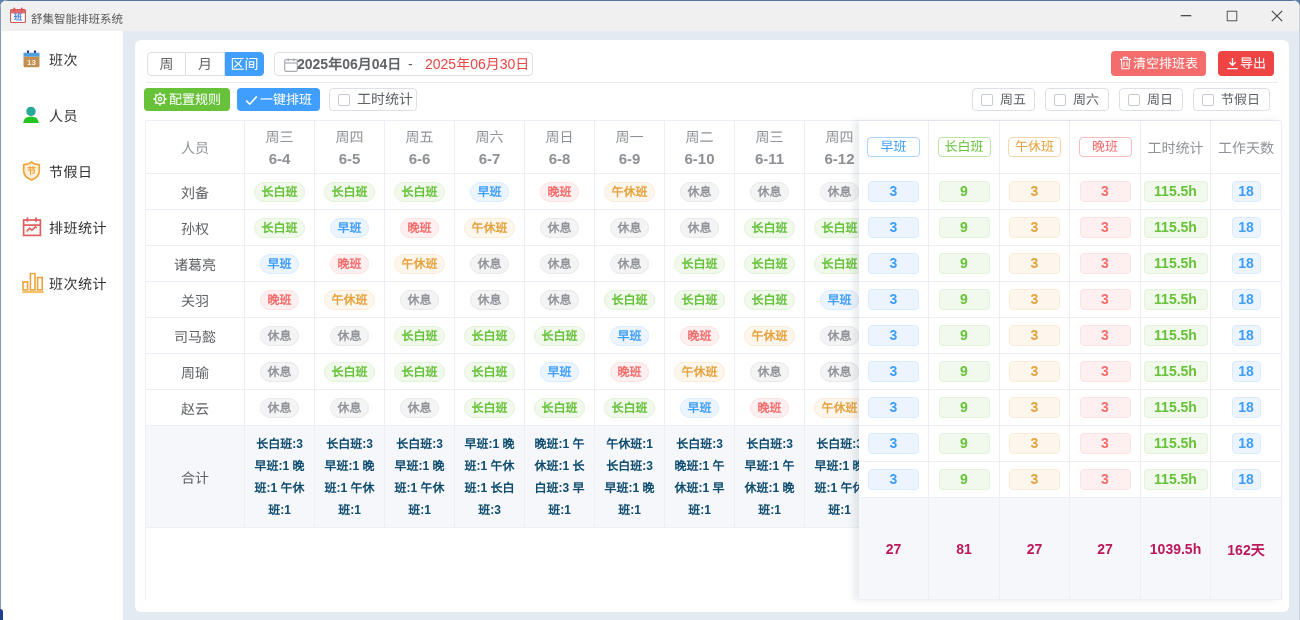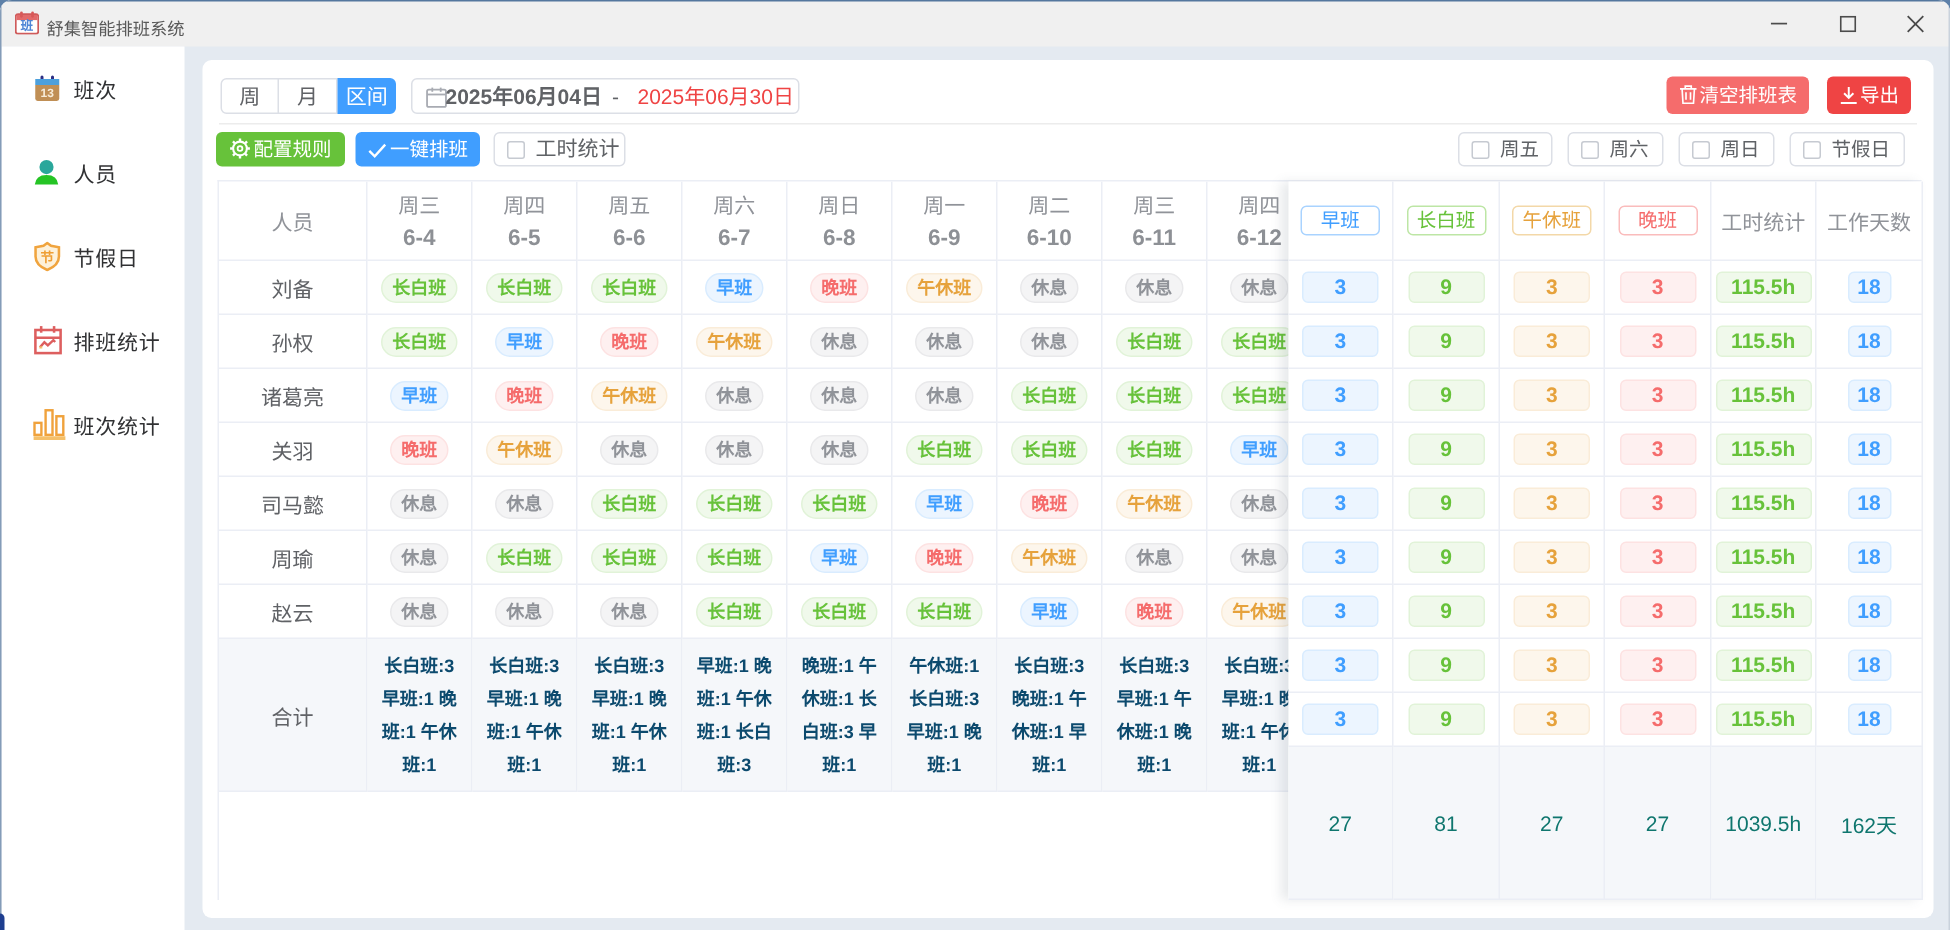--- a/index.html
+++ b/index.html
@@ -64,21 +64,21 @@
 .hrow td { height:53px; }
 .drow td { height:36px; }
 .srow td { height:102px; background:#f5f7fa; }
 .hc { color:#909399; font-size:14px; }
 .hd1 { line-height:22px; margin-top:2px; color:#909399; font-size:14px; }
 .hd2 { line-height:22px; color:#8d9095; font-size:15px; font-weight:bold; }
 .hct { font-size:14px; color:#909399; }
 .nc { font-size:14px; color:#606266; }
 .sc { font-size:14px; color:#606266; }
 .sumc { font-size:12px; font-weight:bold; color:#0c4a6e; line-height:22px; }
-.sumn { font-size:14px; font-weight:normal; color:#0f766e; }
+.sumn { font-size:14px; font-weight:bold; color:#be185d; }
 .pill { display:inline-block; height:20px; line-height:18px; border-radius:10px; font-size:12px; font-weight:bold; padding:0 6px; border:1px solid transparent; }
 .pill.g { background:#f0f9eb; color:#67c23a; border-color:#e1f3d8; }
 .pill.b { background:#ecf5ff; color:#409eff; border-color:#d9ecff; }
 .pill.r { background:#fef0f0; color:#f56c6c; border-color:#fde2e2; }
 .pill.o { background:#fdf6ec; color:#e6a23c; border-color:#faecd8; }
 .pill.i { background:#f4f4f5; color:#909399; border-color:#e9e9eb; }
 .htag { display:inline-block; width:53px; height:20px; line-height:18px; border-radius:4px; font-size:13px; background:#fff; border:1px solid; }
 .htag.b { color:#409eff; border-color:#a9d3ff; }
 .htag.g { color:#67c23a; border-color:#bde6a5; }
 .htag.o { color:#e6a23c; border-color:#f3d8a8; }

